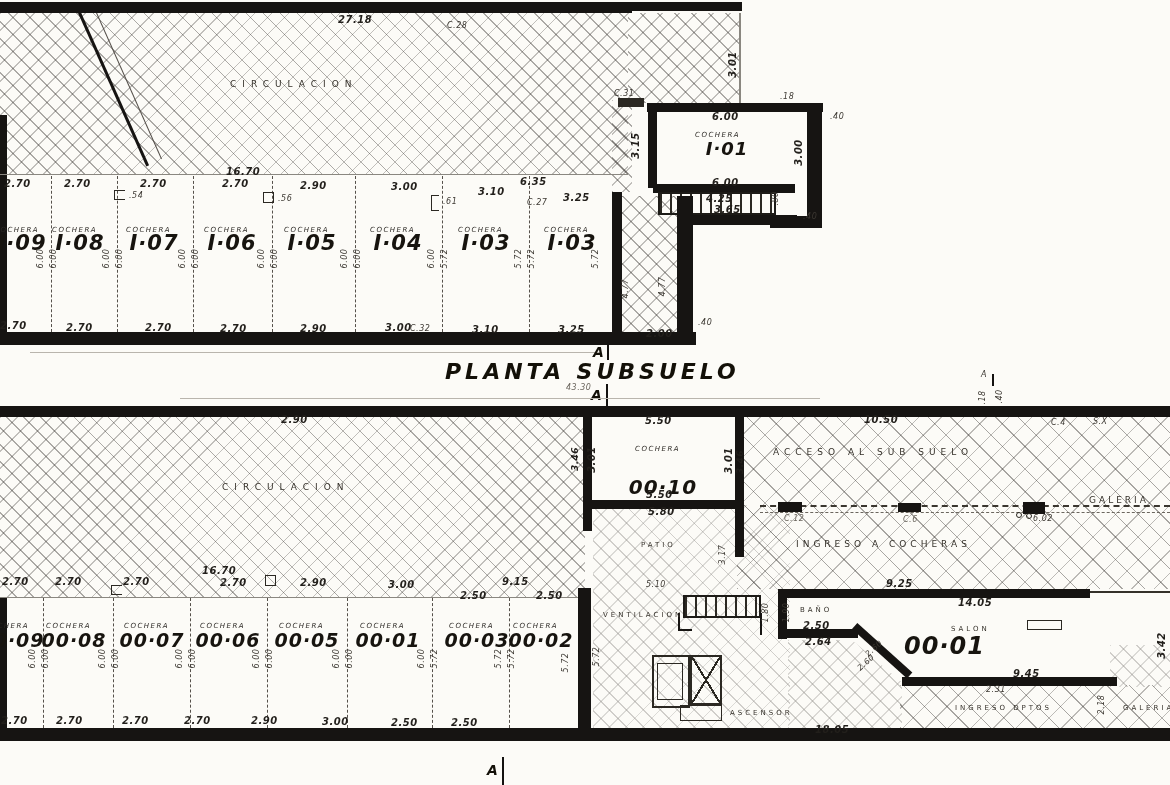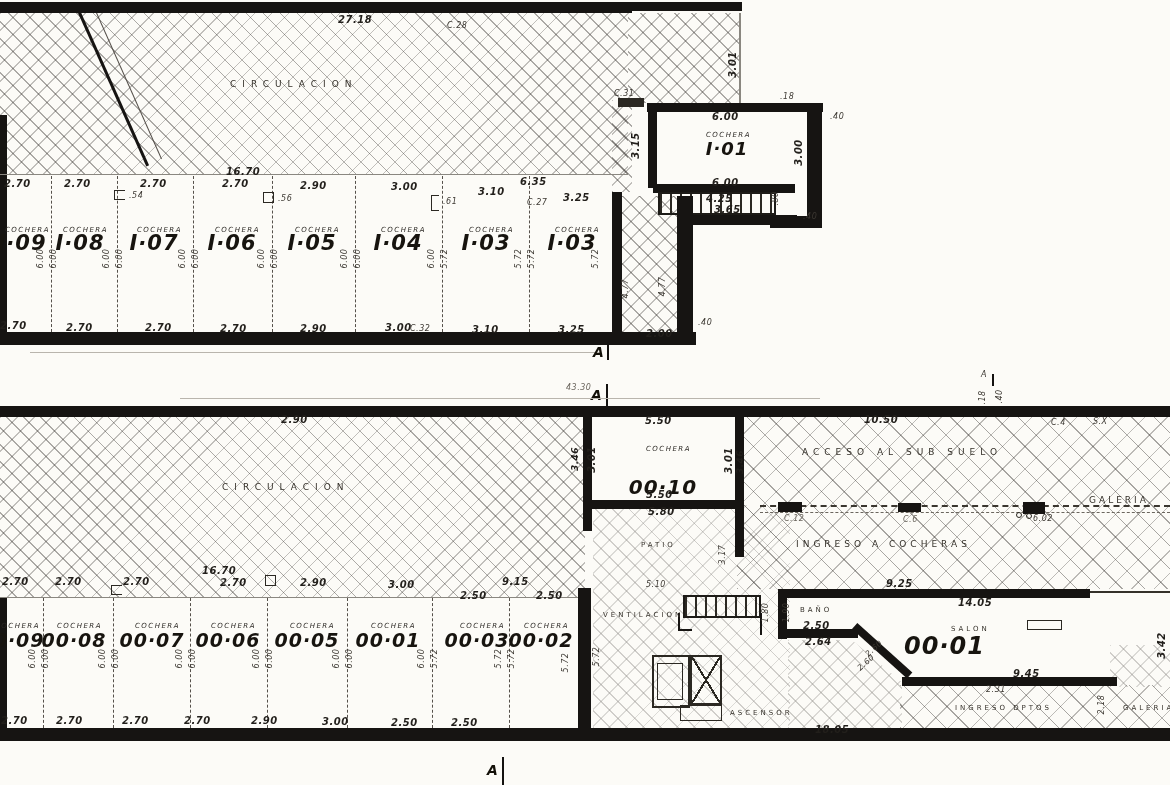--- a/index.html
+++ b/index.html
@@ -16,21 +16,21 @@
  repeating-linear-gradient(45deg,rgba(40,36,32,.40) 0 1px,transparent 1px 16px),
  repeating-linear-gradient(135deg,rgba(40,36,32,.30) 0 1px,transparent 1px 16px)}
 .hatch.lt{opacity:.55}
 .sep{position:absolute;width:0;border-left:1.5px dashed #55504a}
 .dim{position:absolute;font-style:italic;font-weight:bold;font-size:10px;letter-spacing:.5px;
   white-space:nowrap;color:#221f1b}
 .dim.sm{font-size:8px;font-weight:normal;color:#3c3832}
 .rot{transform:rotate(-90deg)}
 .rot40{transform:rotate(-42deg)}
 .cochera{position:absolute;font-style:italic;font-size:7px;letter-spacing:1.5px;color:#2b2824;
-  width:56px;text-align:right;white-space:nowrap}
+  width:56px;text-align:left;white-space:nowrap}
 .cid{position:absolute;font-style:italic;font-weight:bold;font-size:21px;letter-spacing:1px;
   color:#17140f;width:80px;text-align:center;white-space:nowrap}
 .cid.s19{font-size:19px}
 .room{position:absolute;font-size:9px;letter-spacing:6px;color:#35312a;white-space:nowrap}
 .room.sm2{font-size:7px;letter-spacing:3px}
 .title{position:absolute;font-style:italic;font-weight:bold;font-size:22px;letter-spacing:4px;
   color:#131008;white-space:nowrap}
 .marker{position:absolute;font-style:italic;font-weight:bold;font-size:14px;color:#131008}
 .tick{position:absolute;background:#141210}
 .stairs{position:absolute;border:2px solid #1d1b17;
@@ -167,20 +167,21 @@
   <span class="dim sm" style="left:803px;top:212px">.40</span>
   <span class="dim sm" style="left:614px;top:89px">C.31</span>
   <span class="dim sm rot" style="left:616px;top:284px">4.77</span>
   <span class="dim sm rot" style="left:653px;top:282px">4.77</span>
   <span class="dim" style="left:646px;top:328px">2.00</span>
   <span class="dim sm" style="left:698px;top:318px">.40</span>
 
   <div class="faint" style="left:30px;top:352px;width:570px;height:1px"></div>
   <span class="marker" style="left:593px;top:344px">A</span>
   <div class="tick" style="left:607px;top:342px;width:2px;height:18px"></div>
+  <span class="title" style="left:445px;top:359px">PLANTA SUBSUELO</span>
   <span class="dim sm" style="left:566px;top:383px;color:#6b665e">43.30</span>
   <span class="marker" style="left:591px;top:387px">A</span>
   <div class="tick" style="left:606px;top:384px;width:2px;height:27px"></div>
   <div class="faint" style="left:180px;top:398px;width:640px;height:1px"></div>
 
   <div class="hatch" style="left:0;top:417px;width:585px;height:181px"></div>
   <div class="hatch wide" style="left:737px;top:417px;width:433px;height:172px"></div>
   <div class="hatch lt" style="left:593px;top:505px;width:197px;height:223px"></div>
   <div class="hatch lt" style="left:788px;top:640px;width:114px;height:88px;clip-path:polygon(0 0,56% 0,100% 48%,100% 100%,0 100%)"></div>
   <div class="hatch wide" style="left:900px;top:685px;width:270px;height:43px"></div>
@@ -242,21 +243,21 @@
 
   <span class="cochera" style="left:635px;top:445px">COCHERA</span>
   <span class="cid s19" style="left:623px;top:475px;font-size:20px">00·10</span>
   <span class="dim" style="left:646px;top:489px">5.50</span>
   <span class="dim" style="left:648px;top:506px">5.80</span>
   <span class="dim rot" style="left:578px;top:454px">3.01</span>
   <span class="dim rot" style="left:563px;top:454px;font-size:9px">3.46</span>
   <span class="dim rot" style="left:715px;top:455px">3.01</span>
   <span class="dim rot" style="left:728px;top:457px;font-size:9px">3.46</span>
 
-  <span class="room" style="left:802px;top:447px;letter-spacing:5px">ACCESO AL SUB SUELO</span>
+  <span class="room" style="left:773px;top:447px;letter-spacing:5px">ACCESO AL SUB SUELO</span>
   <span class="room" style="left:1089px;top:495px;letter-spacing:3px">GALERIA</span>
   <span class="room" style="left:796px;top:539px;letter-spacing:4px">INGRESO A COCHERAS</span>
   <span class="dim sm" style="left:1033px;top:514px">6.02</span>
   <span class="dim sm" style="left:784px;top:514px;color:#6b665e">C.12</span>
   <span class="dim sm" style="left:903px;top:515px;color:#6b665e">C.6</span>
   <span class="room" style="left:222px;top:482px">CIRCULACION</span>
 
   <span class="room sm2" style="left:641px;top:541px">PATIO</span>
   <span class="dim sm rot" style="left:713px;top:550px">3.17</span>
   <span class="dim sm" style="left:646px;top:580px">5.10</span>

